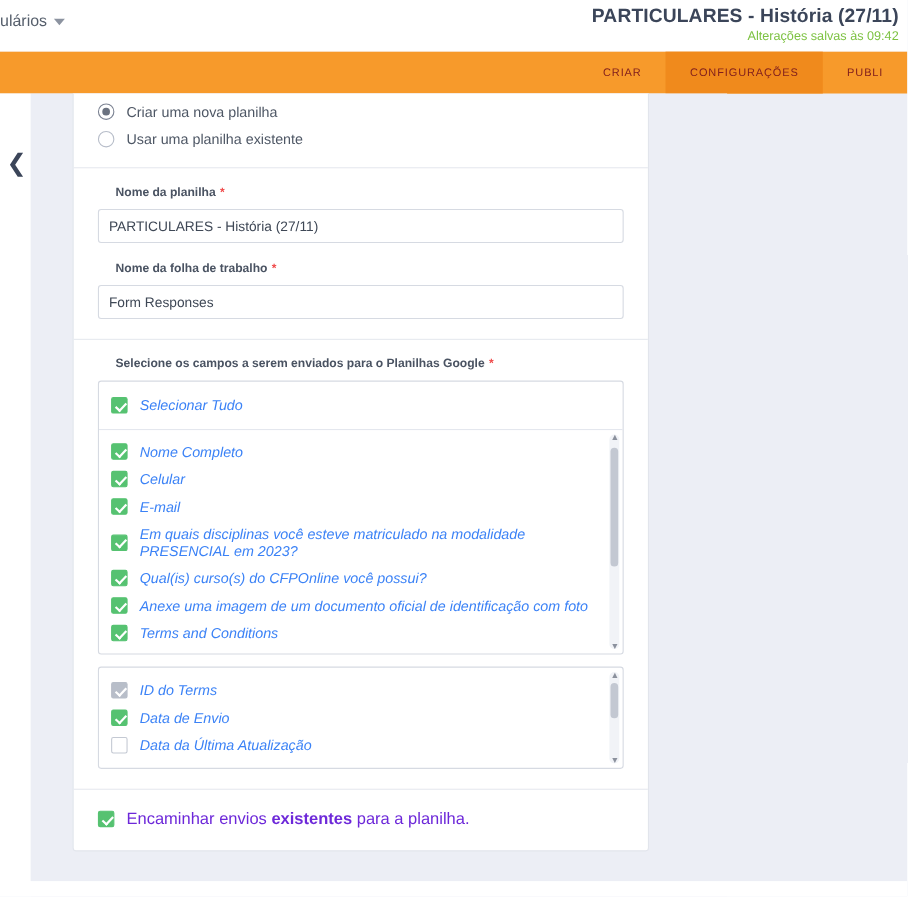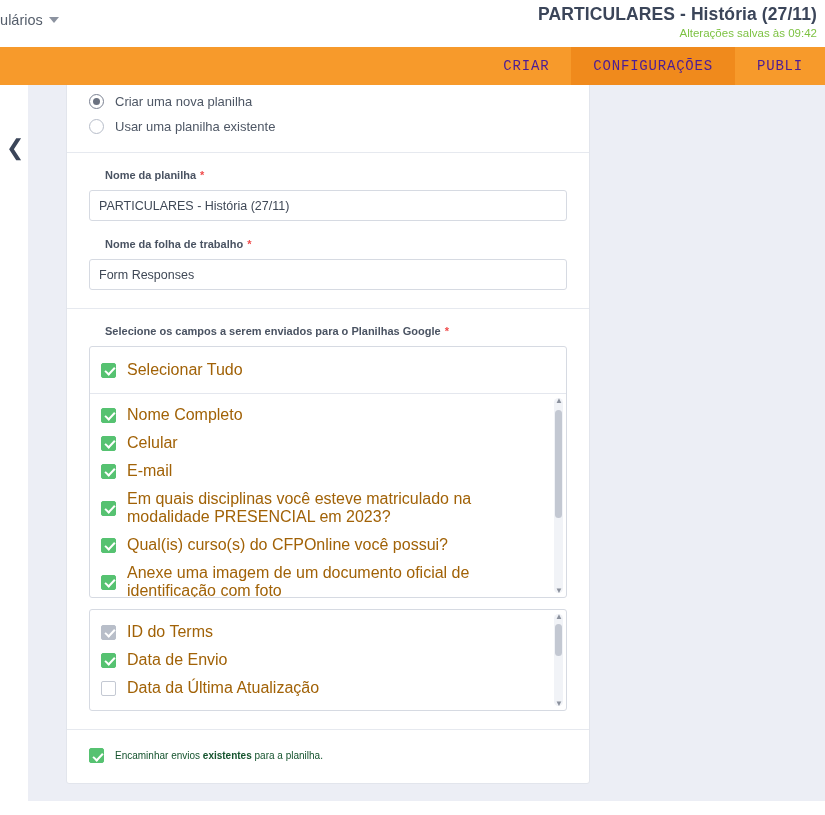--- a/index.html
+++ b/index.html
@@ -54,27 +54,26 @@
     position: absolute; top: 47px; left: 0;
     width: 825px; height: 38px;
     background: #f79a2b;
     display: flex;
     justify-content: flex-end;
     align-items: stretch;
   }
   .nav-item {
     display: flex; align-items: center; justify-content: center;
     padding: 0 22px;
-    color: #4c1d95;
-    font-size: 14px;
+    color: #7f1d1d;
+    font-size: 10px;
     letter-spacing: 0.8px;
     font-weight: 500;
     white-space: nowrap;
     cursor: pointer;
-    font-family: Liberation Mono, monospace;
   }
   .nav-item.active {
     background: #f08a1c;
   }
 
   
   .left-rail {
     position: absolute; top: 85px; left: 0;
     width: 28px; height: 730px;
     background: #ffffff;
@@ -194,21 +193,21 @@
     left: 4.5px; top: 1.5px;
     width: 4px; height: 8px;
     border: solid #ffffff;
     border-width: 0 2px 2px 0;
     transform: rotate(43deg);
   }
   .chk.on.dim {
     background: #b8bec9;
     border-color: #b8bec9;
   }
-  .chk-label { font-size: 16px; color: #a16207; }
+  .chk-label { font-size: 13px; color: #3b82f6; font-style: italic; }
 
   
   .vscroll {
     position: absolute; right: 3px; top: 4px;
     width: 9px; bottom: 4px;
     background: #f1f3f7;
     border-radius: 5px;
   }
   .vscroll .thumb {
     position: absolute; left: 1px;
@@ -229,21 +228,21 @@
     display: flex;
     flex-wrap: wrap;
   }
   .two-col .col { width: 50%; }
 
   
   .forward-row {
     display: flex; align-items: center;
     padding: 2px 0;
   }
-  .forward-text { font-size: 10px; color: #14532d; }
+  .forward-text { font-size: 15px; color: #6d28d9; }
   .forward-text b { font-weight: bold; }
   .bottom-strip {
     position: absolute; left: 0; bottom: 0;
     width: 825px; height: 14px;
     background: #ffffff;
   }
 </style>
 </head>
 <body>
 

